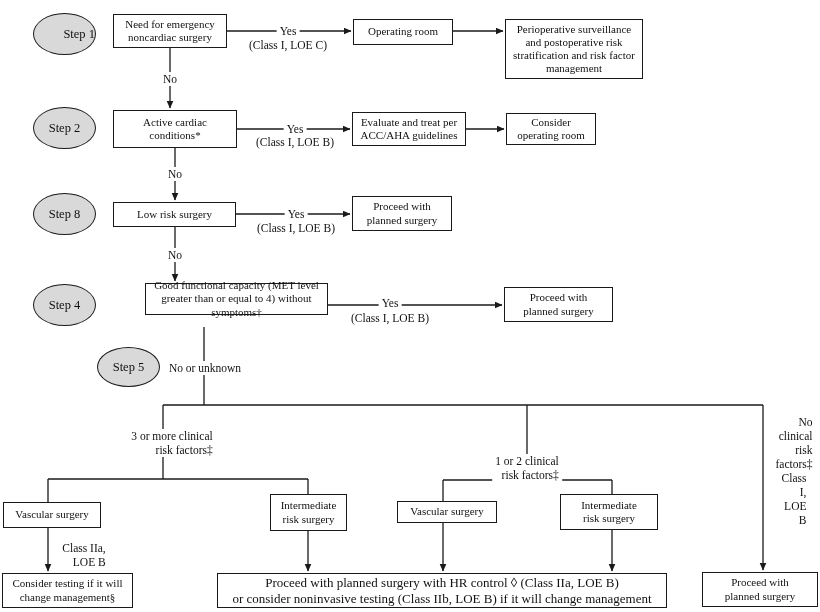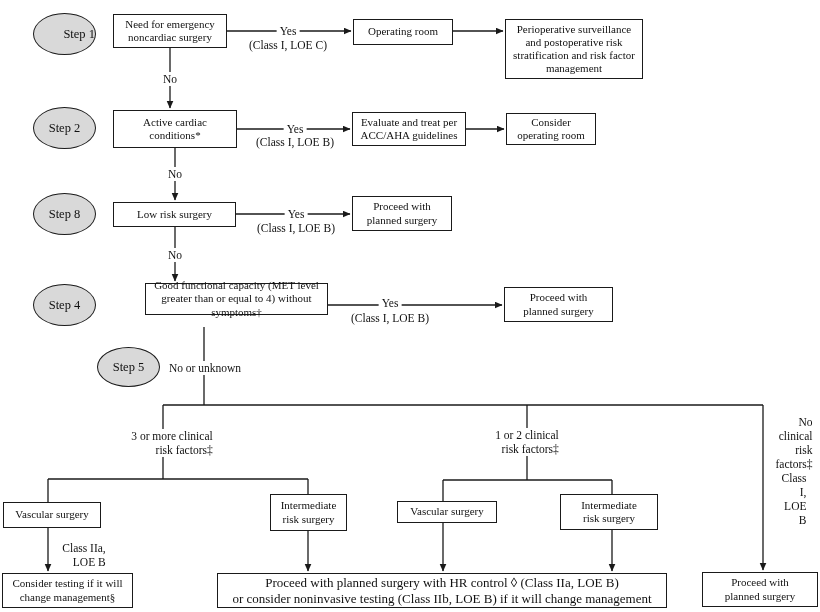--- a/index.html
+++ b/index.html
@@ -142,21 +142,21 @@
   <div class="lbl nobg" style="left:296px;top:228px;">(Class I, LOE B)</div>
   <div class="lbl" style="left:175px;top:255px;">No</div>
 
   <div class="lbl" style="left:390px;top:303px;">Yes</div>
   <div class="lbl nobg" style="left:390px;top:318px;">(Class I, LOE B)</div>
 
   <div class="lbl" style="left:205px;top:368px;">No or unknown</div>
 
   <div class="lbl" style="left:172px;top:443px;">3 or more clinical
 risk factors‡</div>
-  <div class="lbl" style="left:527px;top:442px;">1 or 2 clinical
+  <div class="lbl" style="left:527px;top:468px;">1 or 2 clinical
 risk factors‡</div>
   <div class="lbl" style="left:794px;top:443px;">No clinical
 risk factors‡</div>
 
   <div class="lbl nobg" style="left:84px;top:555px;">Class IIa,
 LOE B</div>
   <div class="lbl nobg" style="left:794px;top:499px;">Class I,
 LOE B</div>
 
 </div>

